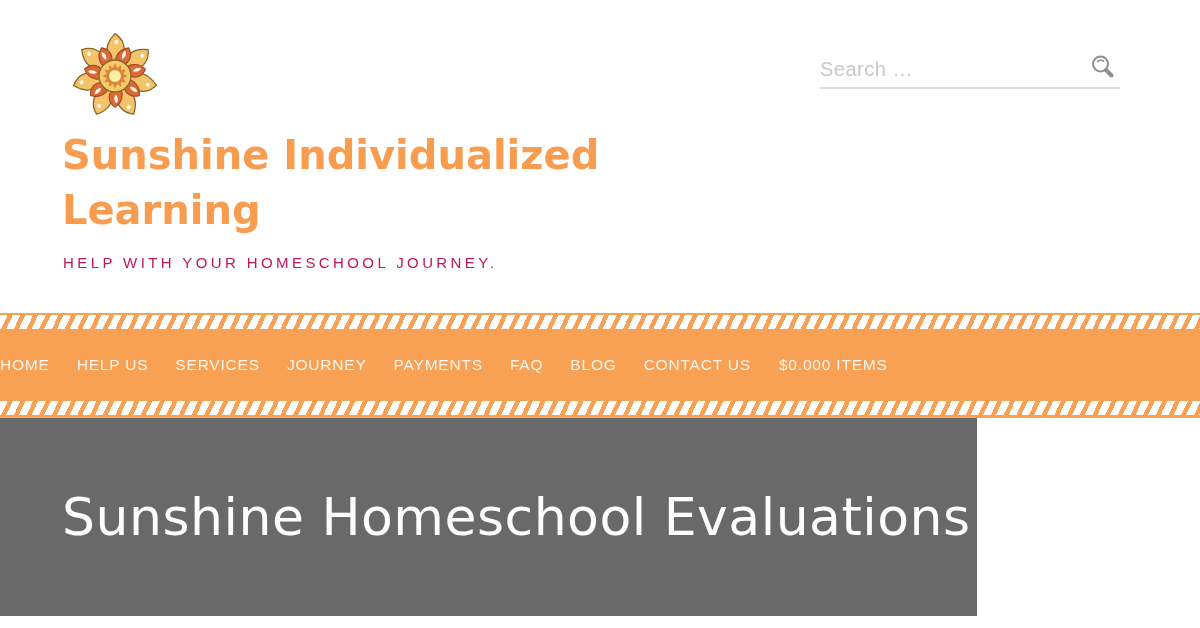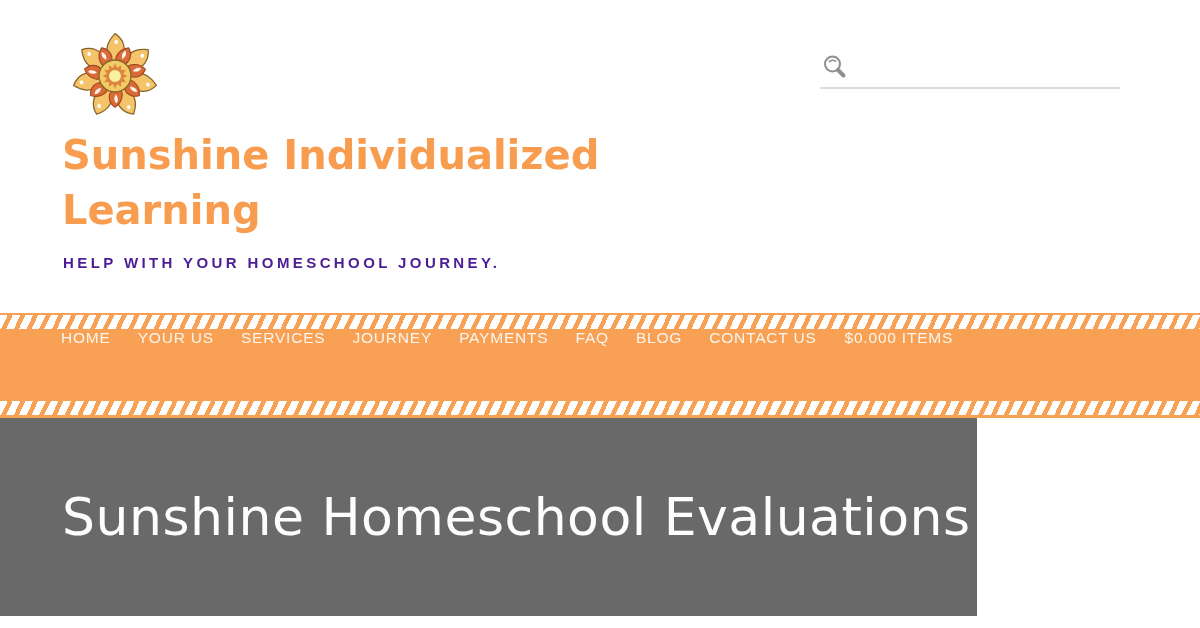--- a/index.html
+++ b/index.html
@@ -18,30 +18,30 @@
                   font-family:"Liberation Sans", sans-serif;
                   font-size:20px; font-weight:300; color:#555; letter-spacing:0.5px; }
   .search-input::placeholder { color:#c8c8c8; opacity:1; }
   .search-btn { border:none; background:transparent; cursor:pointer; padding:0 2px 4px 0; }
   .search-btn svg { display:block; }
 
   .site-title { position:absolute; left:62px; top:128px; width:560px;
                 font-family:"DejaVu Sans", sans-serif; font-weight:700;
                 font-size:40px; line-height:55px; color:#f89d50; cursor:pointer; }
   .site-tagline { position:absolute; left:63px; top:254px;
-                  font-size:15px; font-weight:bold; letter-spacing:3.4px;
-                  color:#4c1d95; }
+                  font-size:15px; font-weight:normal; letter-spacing:3.4px;
+                  color:#be185d; }
 
   
   .main-nav { width:1200px; height:105px; background:#f8a155;
               display:flex; flex-direction:column; justify-content:space-between; }
   .rope { height:14px; margin:2px 0 0 0;
           background-image:repeating-linear-gradient(115deg, #ffffff 0 7px, rgba(255,255,255,0) 7px 11.5px); }
   .rope.bottom { margin:0 0 3px 0; }
-  .nav-row { flex:1; display:flex; align-items:flex-start; padding-left:61px; }
+  .nav-row { flex:1; display:flex; align-items:center; }
   .nav-link { color:#fbf5ee; text-decoration:none; font-size:15.5px; letter-spacing:0.8px;
               margin-right:27px; white-space:nowrap; cursor:pointer; }
   .cart-link { color:#fbf5ee; text-decoration:none; font-size:15.5px; letter-spacing:0.8px;
                display:flex; align-items:center; margin-left:1px; cursor:pointer; }
 
   
   .hero { width:977px; height:198px; background:#696969;
           display:flex; align-items:center; padding-left:62px; }
   .hero h1 { font-family:"DejaVu Sans", sans-serif; font-weight:400;
              font-size:52px; letter-spacing:0.5px; color:#fdfdfd; }
@@ -82,20 +82,21 @@
         <use href="#flame" transform="rotate(282.8 60 60)"></use>
         <use href="#flame" transform="rotate(334.2 60 60)"></use>
         <circle cx="60" cy="60" r="20" fill="#f2cb67" stroke="#86652a" stroke-width="1.6"></circle>
         <polygon fill="#e0823f" points="75.5,60 70.14,62.72 73.42,67.75 67.42,67.42 67.75,73.42 62.72,70.14 60,75.5 57.28,70.14 52.25,73.42 52.58,67.42 46.58,67.75 49.86,62.72 44.5,60 49.86,57.28 46.58,52.25 52.58,52.58 52.25,46.58 57.28,49.86 60,44.5 62.72,49.86 67.75,46.58 67.42,52.58 73.42,52.25 70.14,57.28"></polygon>
         <circle cx="60" cy="60" r="8" fill="#f9f2a0" stroke="#d9813c" stroke-width="1.2"></circle>
       </svg>
     </span>
   </div>
 
   <form class="search-form">
+    <input class="search-input" type="text" placeholder="Search …" style="">
     <button class="search-btn" type="submit">
       <span>
         <svg width="30" height="30" viewBox="0 0 30 30" xmlns="http://www.w3.org/2000/svg">
           <circle cx="12.5" cy="11" r="7.5" fill="none" stroke="#8f8f8f" stroke-width="2"></circle>
           <path d="M9.5 8.5 Q 12.5 6.2 15.5 8.2" fill="none" stroke="#8f8f8f" stroke-width="1.6" stroke-linecap="round"></path>
           <line x1="18" y1="17" x2="23.5" y2="22.5" stroke="#8f8f8f" stroke-width="4" stroke-linecap="round"></line>
         </svg>
       </span>
     </button>
   </form>
@@ -105,21 +106,21 @@
     <span>Learning</span>
   </h1>
 
   <p class="site-tagline">HELP WITH YOUR HOMESCHOOL JOURNEY.</p>
 </header>
 
 <nav class="main-nav">
   <div class="rope top"></div>
   <div class="nav-row">
     <a class="nav-link">HOME</a>
-    <a class="nav-link">YOUR US</a>
+    <a class="nav-link">HELP US</a>
     <a class="nav-link">SERVICES</a>
     <a class="nav-link">JOURNEY</a>
     <a class="nav-link">PAYMENTS</a>
     <a class="nav-link">FAQ</a>
     <a class="nav-link">BLOG</a>
     <a class="nav-link">CONTACT US</a>
     <a class="cart-link">
       <span>$0.00</span>
       <span>0 ITEMS</span>
     </a>

